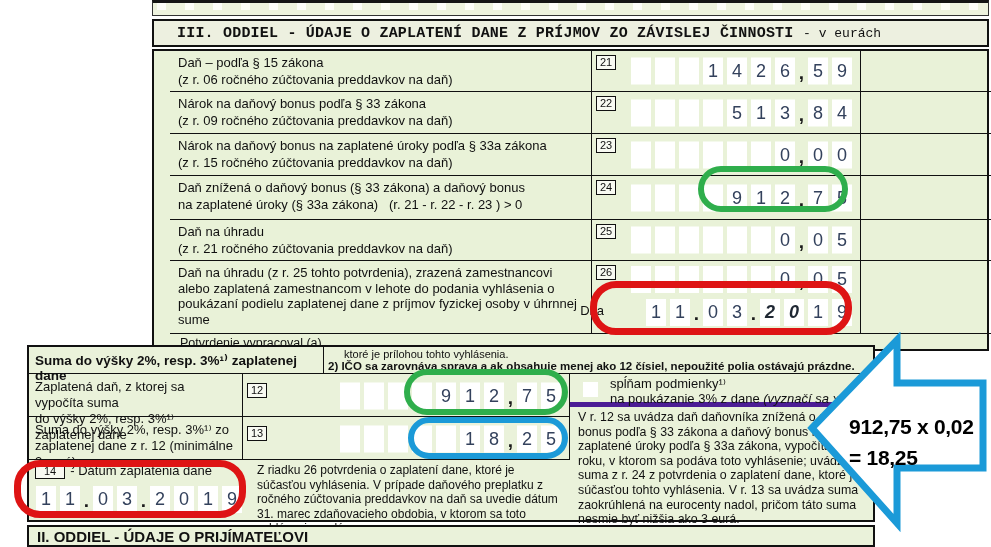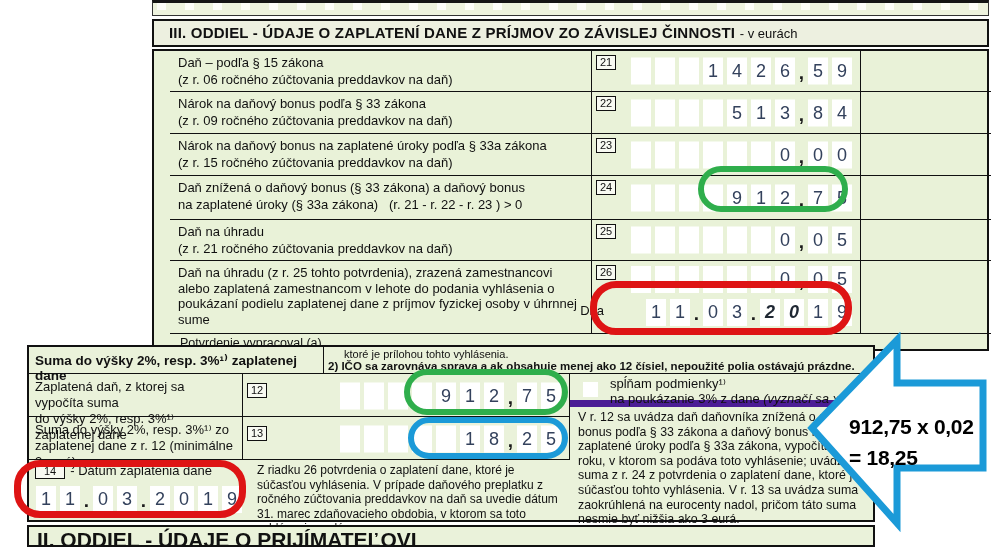--- a/index.html
+++ b/index.html
@@ -7,21 +7,21 @@
   .page {
     position:relative; width:991px; height:547px; background:#fff; overflow:hidden;
     font-family:"Liberation Sans","DejaVu Sans",sans-serif; color:#111;
   }
   
   .strip { position:absolute; left:152px; top:0; width:837px; height:16px;
     background:#eef3de; border:1px solid #333; border-top:3px solid #151515; }
   .strip .notches { position:absolute; left:4px; right:4px; top:0; height:7px;
     background:repeating-linear-gradient(90deg,#fdfef9 0 9px,rgba(0,0,0,0) 9px 28px); }
   .hdr3 { position:absolute; left:152px; top:19px; width:837px; height:28px;
-    border:2px solid #111; background:#edf0e0; padding:3px 15px; z-index:2; }
+    border:2px solid #111; background:#edf0e0; padding:3px 23px; z-index:2;font-family:Liberation Mono, monospace; }
   .hdr3 .t { font-weight:bold; font-size:15px; letter-spacing:.2px; }
   .hdr3 .sfx { font-size:13px; font-weight:normal; }
   .table3 { position:absolute; left:152px; top:49px; width:837px; height:302px;
     border:2px solid #111; background:#e9f2d8; z-index:1; }
   .trow { position:absolute; left:16px; width:833px; border-bottom:1px solid #111; }
   .trow.noline { border-bottom:none; }
   .lcell { position:absolute; left:0; top:0; bottom:0; width:422px; border-right:1px solid #111; padding:4px 8px; }
   .fcell { position:absolute; left:422px; top:0; bottom:0; width:269px; border-right:1px solid #111; }
   .rcell { position:absolute; left:691px; top:0; bottom:0; right:0; }
   .lbl { font-size:13px; line-height:16.5px; color:#101010; }
@@ -53,21 +53,21 @@
   .chkbox { position:absolute; left:13px; top:8px; width:15px; height:15px; background:#fff; }
   .chktext { position:absolute; left:40px; top:3px; font-size:13px; line-height:14.5px; }
   .ital { font-style:italic; }
   .longnote { padding:3px 6px 0 8px; font-size:12.4px; line-height:14.6px; width:305px; }
   .r14lbl { position:absolute; left:6px; top:3px; font-size:13px; }
   .r14num { display:inline-block; border:1px solid #111; background:#f8faf2; font-size:11px;
     line-height:13px; padding:0 8px; margin-right:5px; text-align:center; }
   .r14date { position:absolute; left:5px; top:26px; display:flex; align-items:flex-end; }
   .r14note { position:absolute; left:228px; top:3px; width:306px; font-size:12px; line-height:14.5px; }
   .hdr2 { position:absolute; left:27px; top:525px; width:848px; height:22px; border:2px solid #111;
-    background:#eaf2da; font-weight:bold; font-size:21px; padding:1px 0 0 8px; z-index:20; }
+    background:#eaf2da; font-weight:bold; font-size:15px; padding:1px 0 0 8px; z-index:20; }
   
   .oval { position:absolute; border-radius:26px; pointer-events:none; z-index:40; }
   .ov-green { border:6px solid #2fae4c; }
   .ov-blue  { border:6px solid #1b9ad8; }
   .ov-red   { border:7px solid #de1414; }
   .arrow { position:absolute; left:805px; top:332px; width:186px; height:206px; z-index:25; }
   .calc { position:absolute; left:849px; top:411px; width:142px; z-index:26;
     font-weight:bold; font-size:21px; line-height:31px; color:#000000; letter-spacing:-.3px; }
 </style>
 </head>
@@ -304,21 +304,21 @@
           <span class="dbox">3</span>
           <span class="dsep">.</span>
           <span class="dbox">2</span>
           <span class="dbox">0</span>
           <span class="dbox">1</span>
           <span class="dbox">9</span>
         </span>
       <div class="r14note">Z riadku 26 potvrdenia o zaplatení dane, ktoré je súčasťou vyhlásenia. V prípade daňového preplatku z ročného zúčtovania preddavkov na daň sa uvedie dátum 31. marec zdaňovacieho obdobia, v ktorom sa toto vyhlásenie podáva.</div>
     </div>
 
-    <div class="drc" style="top:27px;height:33px;border-bottom:7px solid #4c1d95">
+    <div class="drc" style="top:27px;height:33px;border-bottom:5px solid #4c1d95">
       <span class="chkbox"></span>
       <div class="chktext">
         <div>spĺňam podmienky¹⁾</div>
         <div>
           <span>na poukázanie 3% z dane</span>
           <span class="ital">(vyznačí sa x)</span>
         </div>
       </div>
     </div>
     <div class="drc" style="top:60px;bottom:0">

